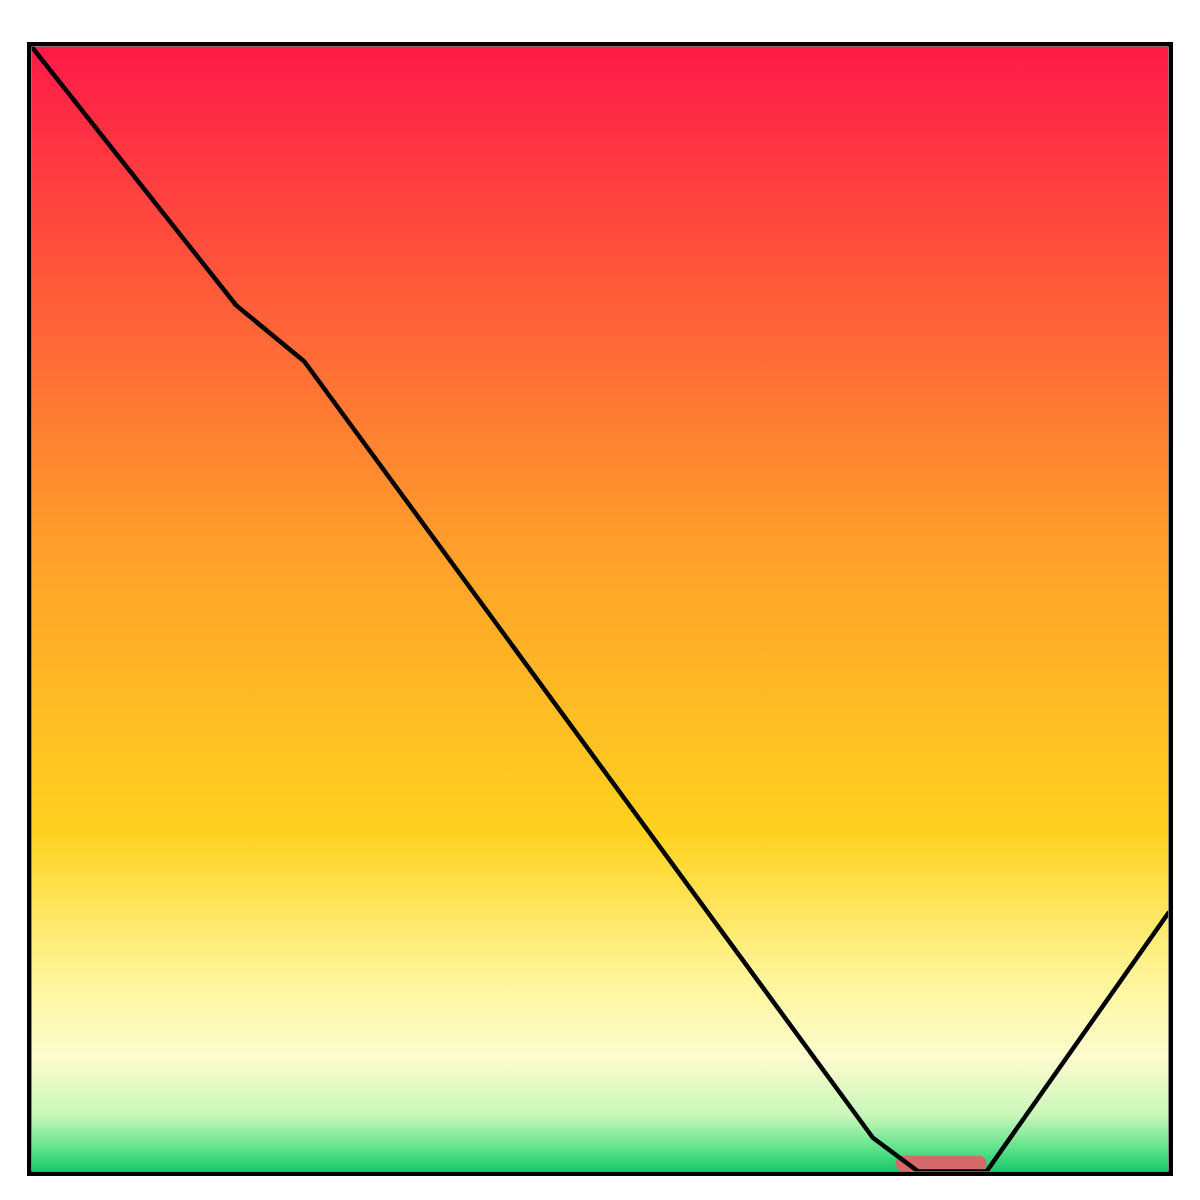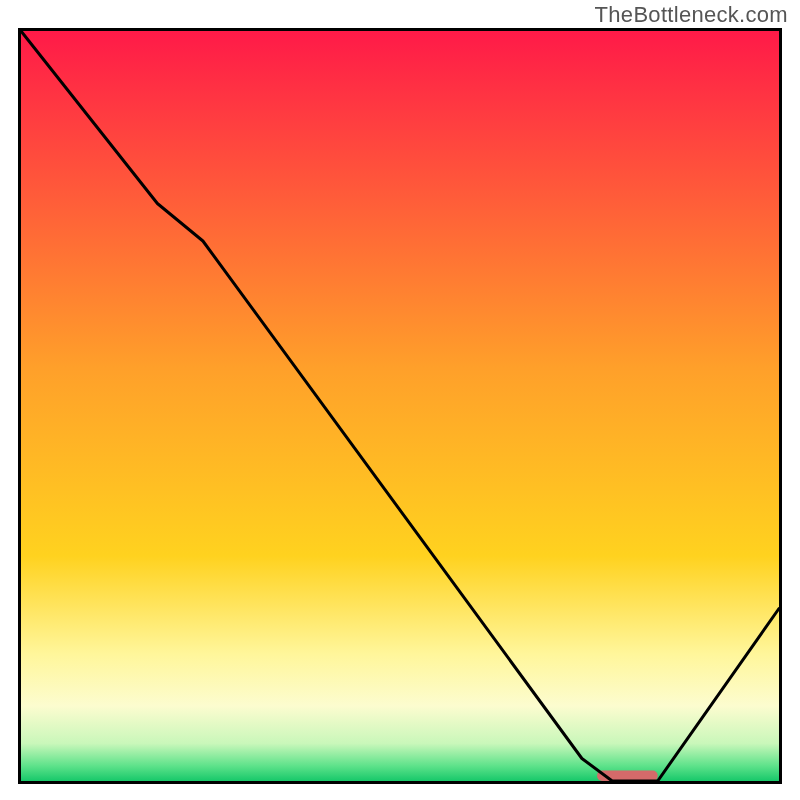--- a/index.html
+++ b/index.html
@@ -39,21 +39,20 @@
     display: block;
     width: 100%;
     height: 100%;
   }
 </style>
 </head>
 <body>
 
 <div class="container">
 
-  <div class="watermark">TheBottleneck.com</div>
 
   <div class="plot-frame">
     <svg class="plot" viewBox="0 0 758 750" preserveAspectRatio="none">
       <defs>
         <linearGradient id="bg-grad" x1="0" y1="0" x2="0" y2="1">
             <stop offset="0%" stop-color="#ff1a48"></stop>
             <stop offset="45%" stop-color="#ffa02a"></stop>
             <stop offset="70%" stop-color="#ffd21f"></stop>
             <stop offset="83%" stop-color="#fff69a"></stop>
             <stop offset="90%" stop-color="#fcfccf"></stop>

